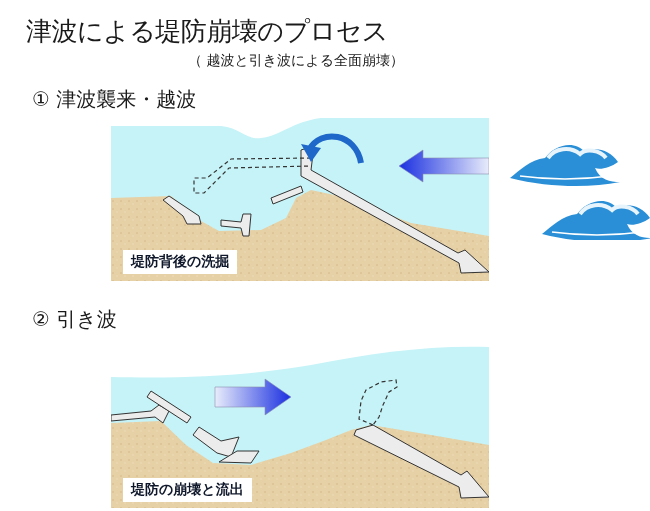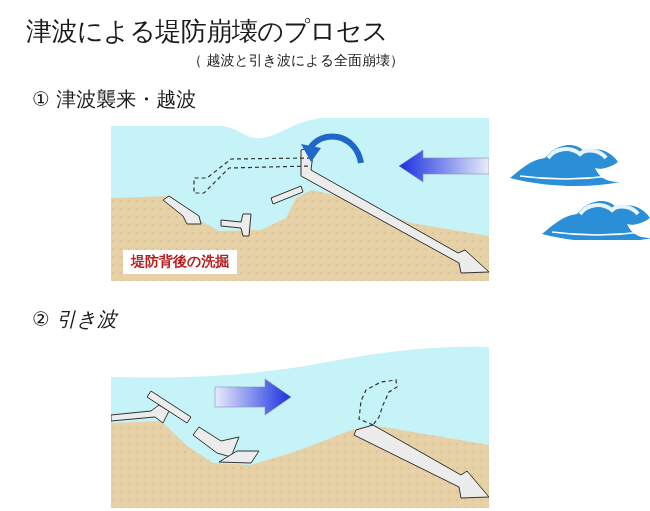--- a/index.html
+++ b/index.html
@@ -15,30 +15,30 @@
     }
     .subtitle {
       position: absolute; left: 188px; top: 52px;
       font-size: 14px; white-space: nowrap;
     }
     .step-heading {
       position: absolute; left: 32px;
       font-size: 20px; white-space: nowrap;
     }
     .step1 { top: 86px; }
-    .step2 { top: 306px; font-style: italic; }
+    .step2 { top: 306px; }
     .panel {
       position: absolute; left: 111px; width: 378px; height: 163px;
     }
     .panel1 { top: 118px; }
     .panel2 { top: 345px; }
     .panel svg { position: absolute; left: 0; top: 0; }
     .caption {
       position: absolute; background: #ffffff;
-      font-size: 14px; font-weight: bold; color: #b91c1c;
+      font-size: 14px; font-weight: bold; color: #0f172a;
       padding: 3px 8px; white-space: nowrap;
     }
     .panel1 .caption { left: 12px; top: 132px; }
     .panel2 .caption { left: 12px; top: 133px; }
     .waves { position: absolute; left: 500px; top: 130px; width: 150px; height: 110px; }
   </style>
 </head>
 <body>
 
 <div class="title">津波による堤防崩壊のプロセス</div>
@@ -121,13 +121,14 @@
 
     <path d="M0 70 L40 66 L48 60 L58 66 L52 78 L44 72 L0 76 Z" fill="#ececec" stroke="#333" stroke-width="1"></path>
     <path d="M0 0 Z M36 52 L40 46 L80 72 L76 78 Z" fill="#ececec" stroke="#333" stroke-width="1"></path>
     <path d="M82 90 L88 82 L110 96 L128 92 L120 112 L106 108 Z" fill="#ececec" stroke="#333" stroke-width="1"></path>
     <path d="M108 117 L126 106 L148 106 L140 118 Z" fill="#ececec" stroke="#333" stroke-width="1"></path>
 
     <g>
       <path d="M104 42 L154 42 L154 34 L180 52 L154 70 L154 62 L104 62 Z" fill="url(#arrowR)" stroke="#8a8fb0" stroke-width="0.6"></path>
     </g>
   </svg>
+  <div class="caption">堤防の崩壊と流出</div>
 </div>
 
 </body></html>

